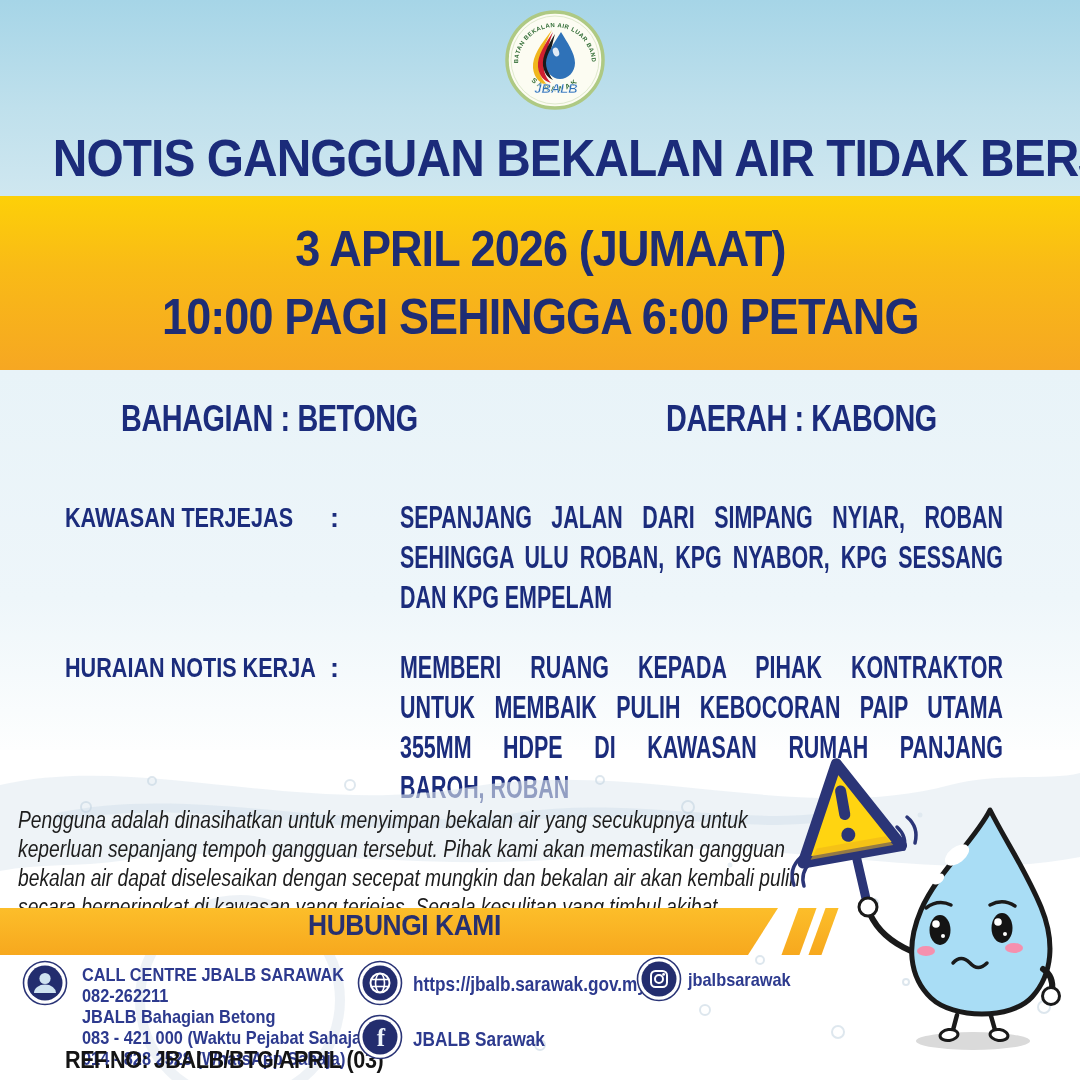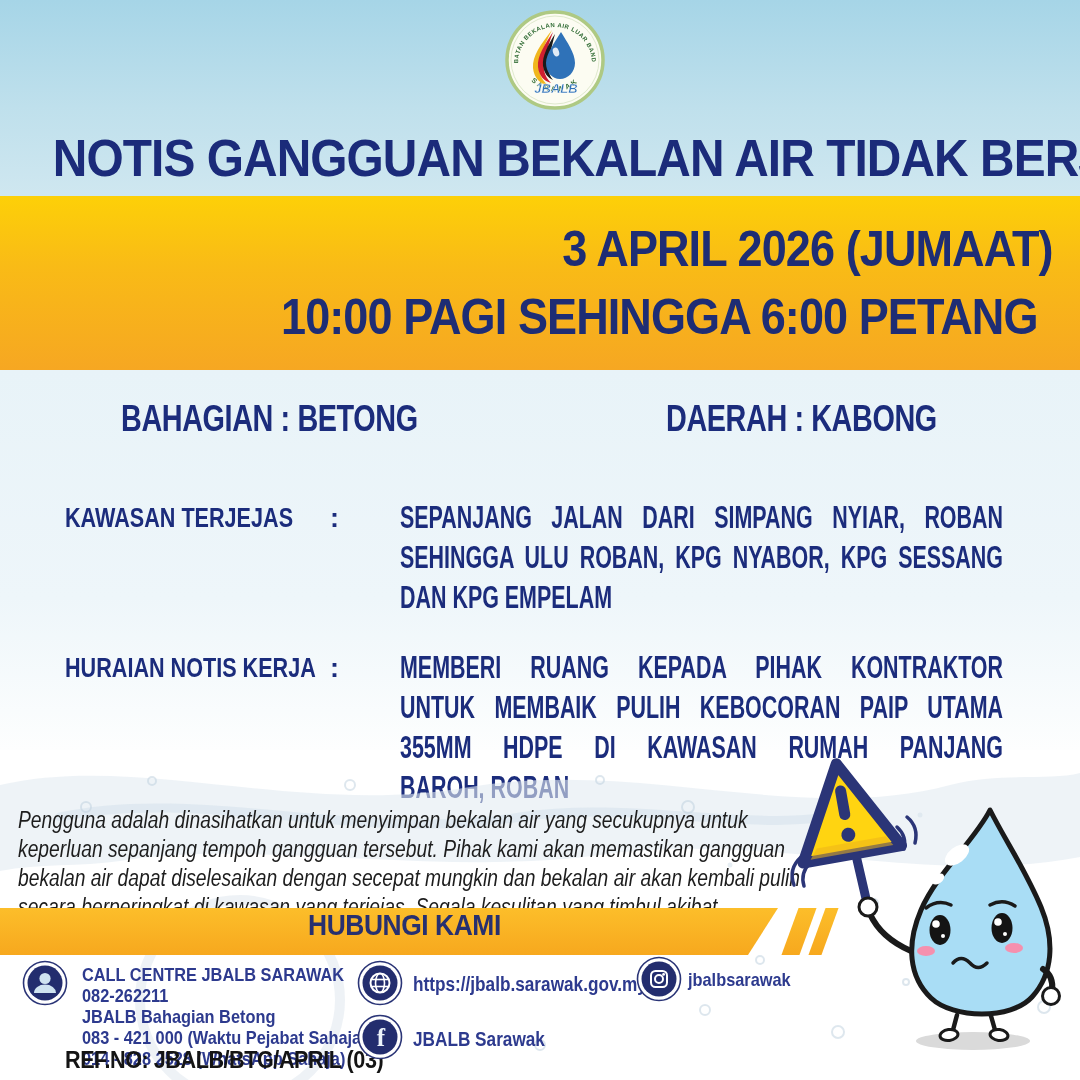--- a/index.html
+++ b/index.html
@@ -12,21 +12,21 @@
   .header-bg { position:absolute; left:0; top:0; width:1080px; height:196px;
     background:linear-gradient(180deg,#a6d5e7 0%, #bfe0ec 55%, #cfe7f0 100%); }
   .logo { position:absolute; left:505px; top:10px; width:100px; height:100px; }
   .title-row { position:absolute; left:0; top:128px; width:1080px; text-align:center; }
   .title-row span { display:inline-block; white-space:nowrap;
     transform:scaleX(0.92); transform-origin:center top;
     font-size:52px; font-weight:bold; letter-spacing:-1px; color:#1b2b7a; }
   
   .date-banner { position:absolute; left:0; top:196px; width:1080px; height:174px;
     background:linear-gradient(180deg,#fdd008 0%, #f9bb16 40%, #f6a722 100%);
-    display:flex; flex-direction:column; align-items:flex-end; justify-content:center; gap:10px; }
+    display:flex; flex-direction:column; align-items:center; justify-content:center; gap:10px; }
   .date-banner .dline { display:inline-block; white-space:nowrap;
     transform:scaleX(0.9); transform-origin:center;
     font-size:50px; font-weight:bold; letter-spacing:-1px; color:#1e2d74; }
   
   .content-bg { position:absolute; left:0; top:370px; width:1080px; height:380px;
     background:linear-gradient(180deg,#e8f3f8 0%, #eef6fa 60%, #fdfefe 100%); }
   .region { position:absolute; top:398px; font-size:36px; font-weight:bold; color:#1b2c7c;
     white-space:nowrap; transform:scaleX(0.8); transform-origin:left top; letter-spacing:-0.5px; }
   .region.bahagian { left:121px; }
   .region.daerah  { left:666px; }

